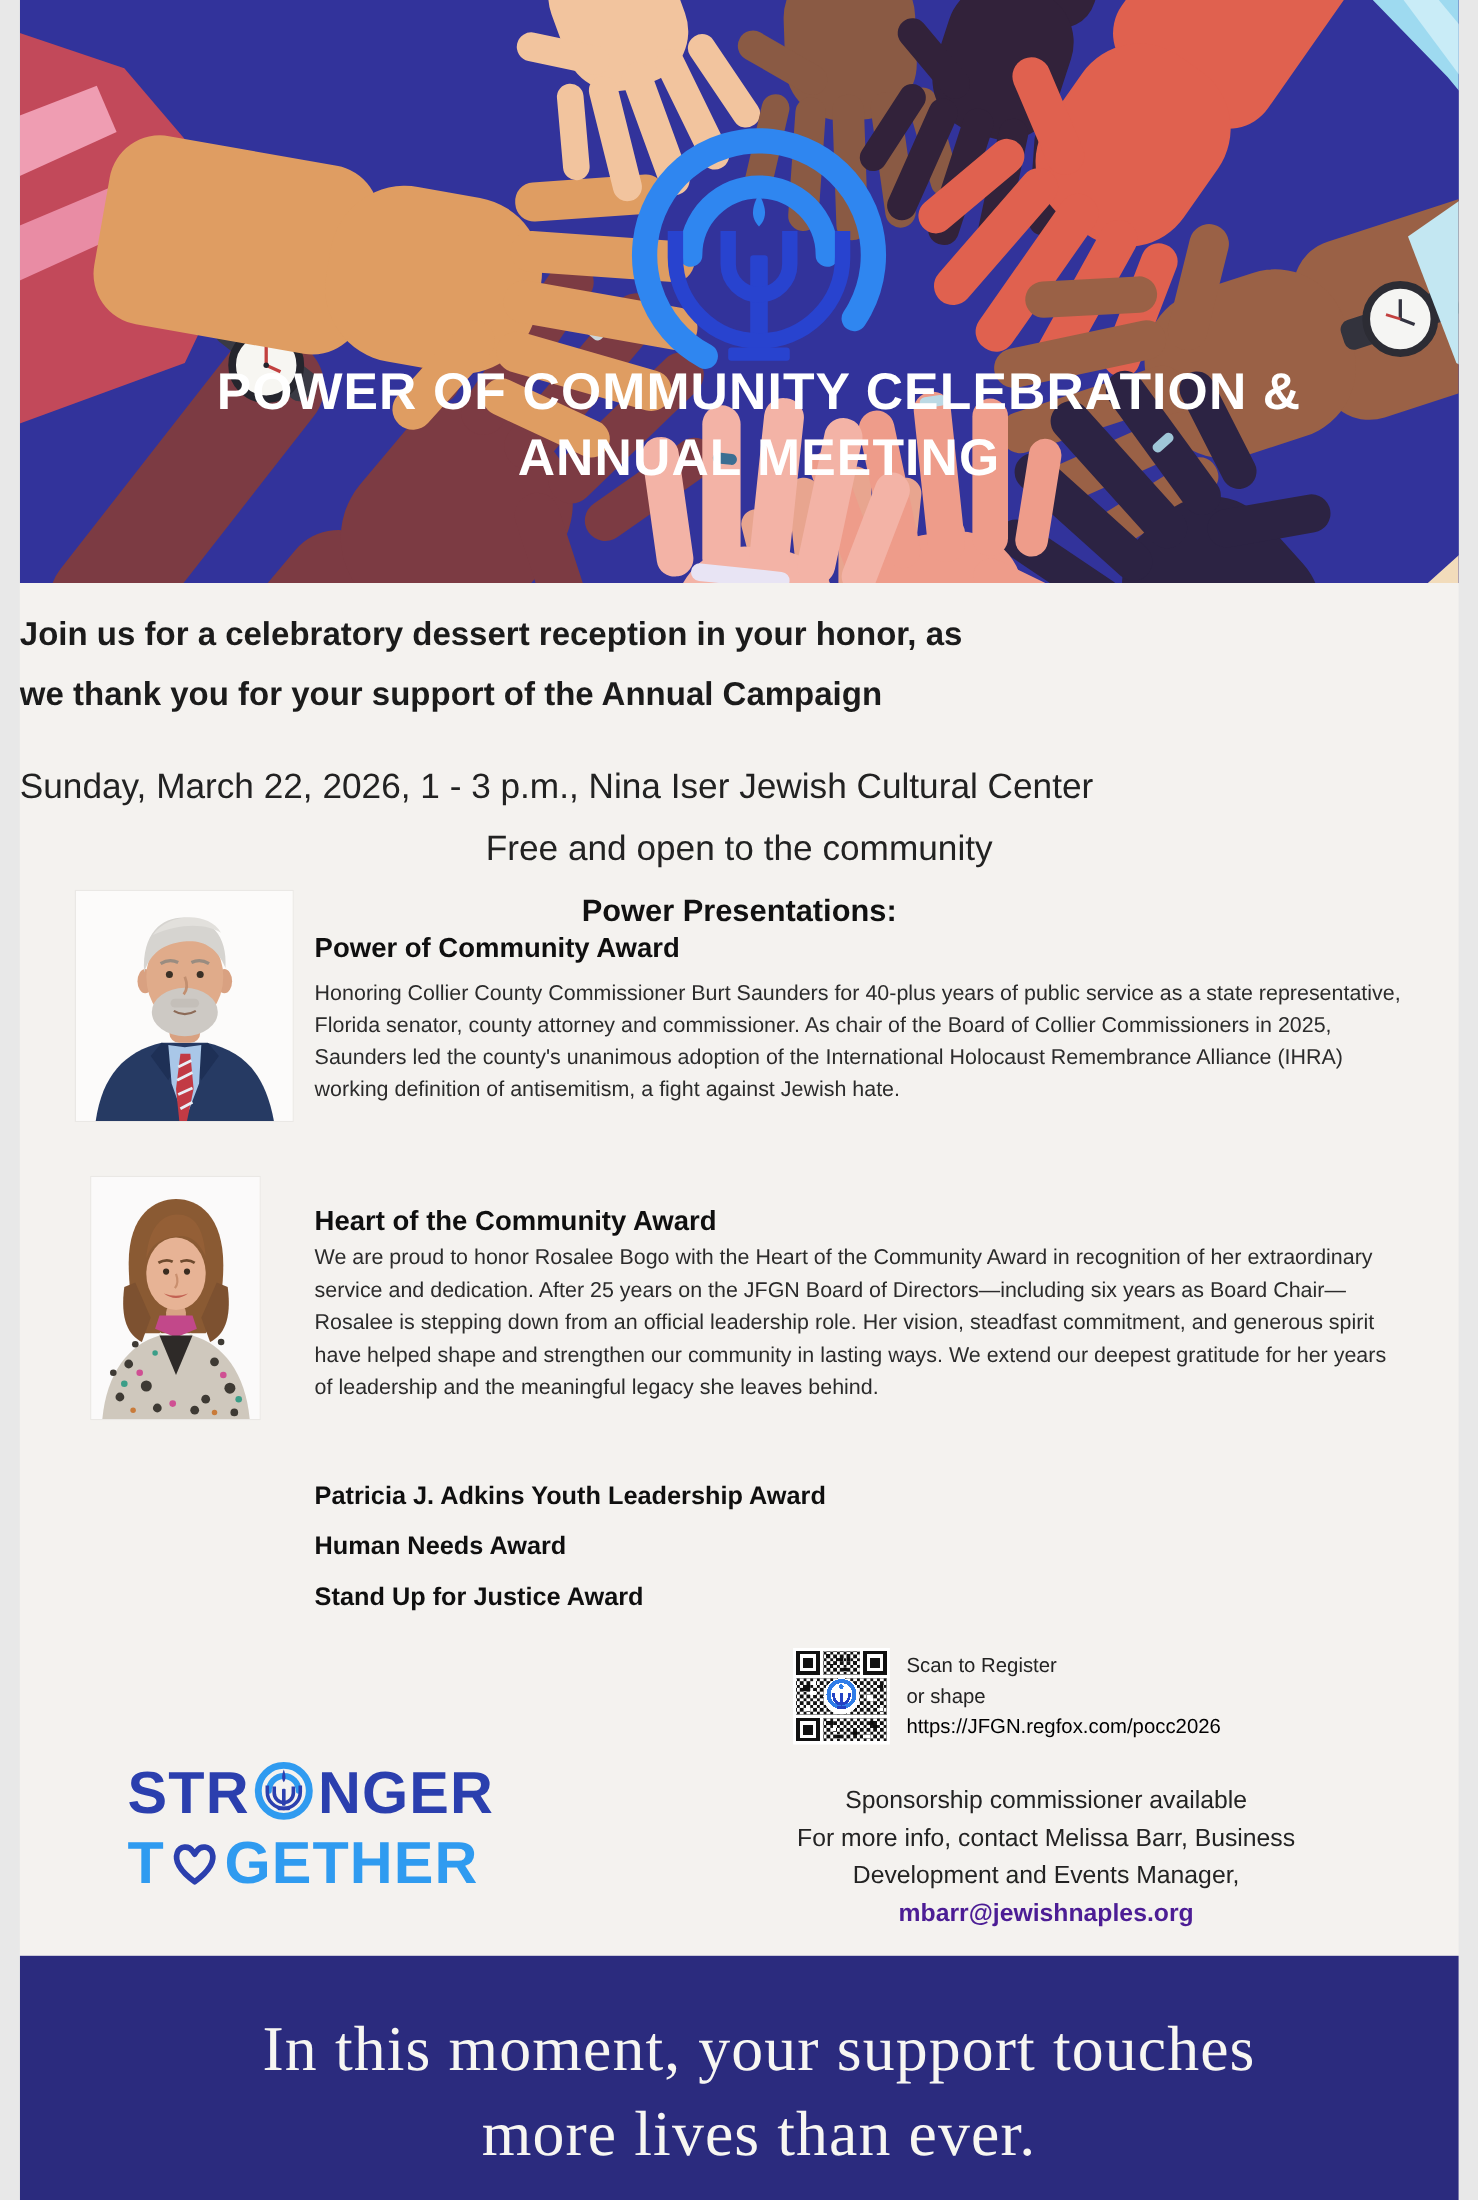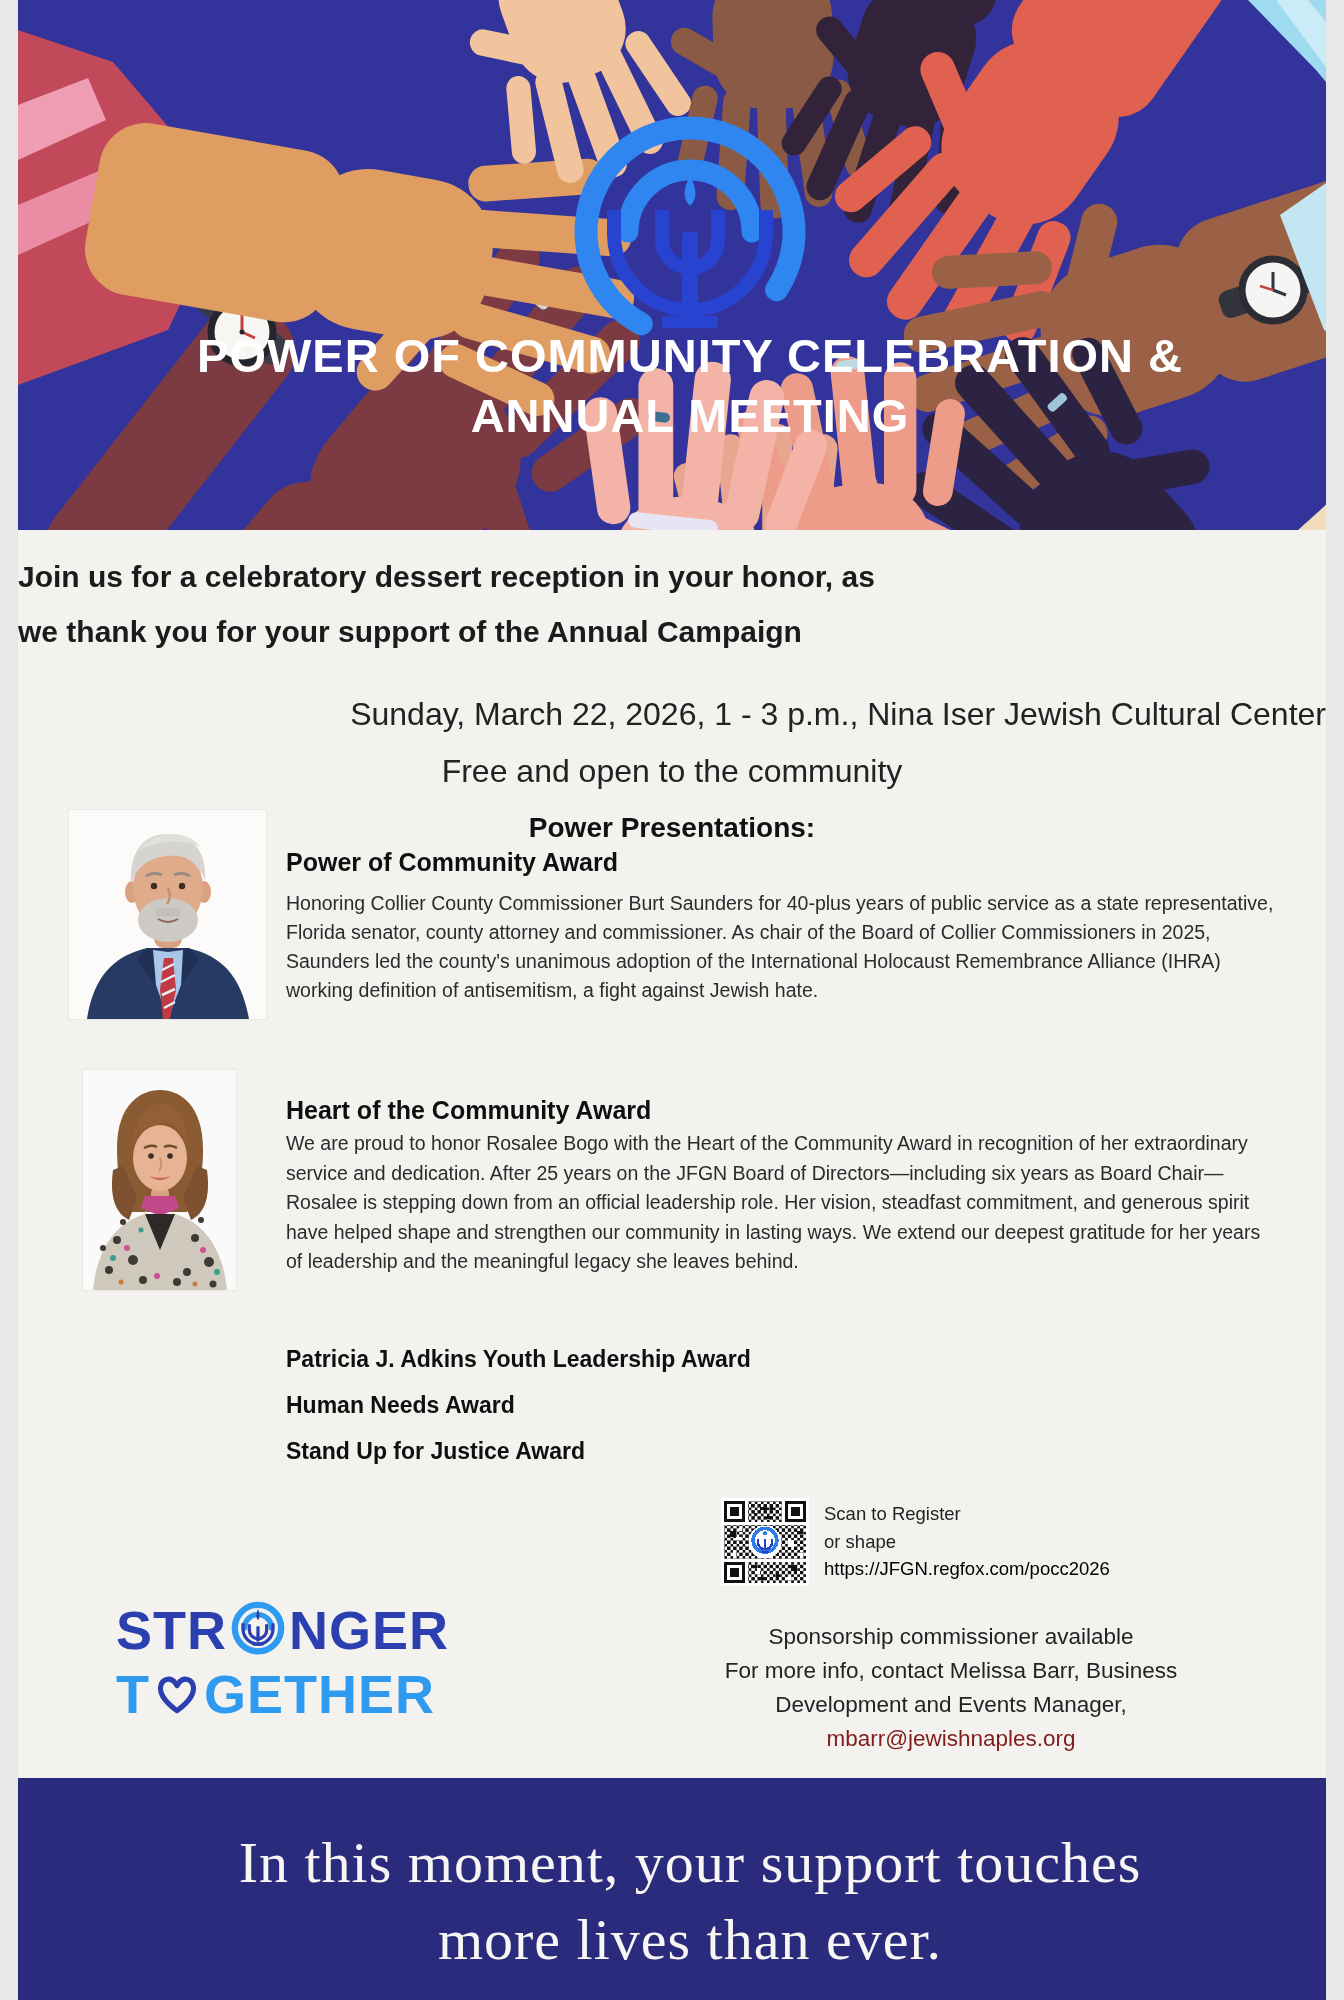--- a/index.html
+++ b/index.html
@@ -6,21 +6,21 @@
   .page{position:relative;width:1308px;height:2000px;background:#f4f2ef;overflow:hidden;
         font-family:"Liberation Sans",sans-serif;color:#1d1d1d;margin:0 auto;}
   
   .hero{position:absolute;left:0;top:0;width:1344px;height:530px;background:#32339b;overflow:hidden;}
   .hero svg{position:absolute;left:0;top:0;}
   .hero-title{position:absolute;left:0;top:326px;width:100%;text-align:center;color:#ffffff;
               font-weight:bold;font-size:47px;line-height:60px;letter-spacing:1px;}
   
   .intro{position:absolute;left:0;top:549px;width:100%;text-align:left;
          font-weight:bold;font-size:30px;line-height:55px;color:#1b1b1b;}
-  .event-date{position:absolute;left:0;top:696px;width:100%;text-align:right;font-size:32px;color:#222;}
+  .event-date{position:absolute;left:0;top:696px;width:100%;text-align:left;font-size:32px;color:#222;}
   .event-free{position:absolute;left:0;top:753px;width:100%;text-align:center;font-size:32px;color:#222;}
   .awards-heading{position:absolute;left:0;top:812px;width:100%;text-align:center;
                   font-weight:bold;font-size:28px;color:#111;}
   
   .photo{position:absolute;margin:0;box-shadow:0 0 0 1px rgba(0,0,0,0.04);}
   .photo svg{display:block;}
   .photo-1{left:51px;top:810px;width:197px;height:209px;}
   .photo-2{left:65px;top:1070px;width:153px;height:220px;}
   .award-title{position:absolute;left:268px;font-weight:bold;font-size:25px;color:#0f0f0f;}
   .t1{top:848px;} .t2{top:1096px;}
@@ -36,21 +36,21 @@
   .reg-url{color:#000000;}
   
   .brand{position:absolute;left:98px;top:1598px;font-weight:bold;font-size:54px;letter-spacing:1px;}
   .brand-line{display:flex;align-items:center;height:64px;}
   .brand-line1{color:#2b3fae;}
   .brand-line2{color:#2f9bf0;}
   .brand-o{margin:0 2px;} .brand-heart{margin:0 1px;}
   
   .sponsor{position:absolute;left:608px;top:1620px;width:650px;text-align:center;
            font-size:22.5px;line-height:34px;color:#232323;}
-  .email{color:#7f1d1d;}
+  .email{color:#4c1d95;font-weight:bold;}
   
   .footer{position:absolute;left:0;top:1778px;width:1344px;height:222px;background:#2b2b7e;
           color:#f7f6f2;text-align:center;font-family:"Liberation Serif",serif;
           font-size:58px;line-height:77px;padding-top:46px;box-sizing:border-box;letter-spacing:1px;}
 </style>
 </head>
 <body>
 
 <div class="page">
 

